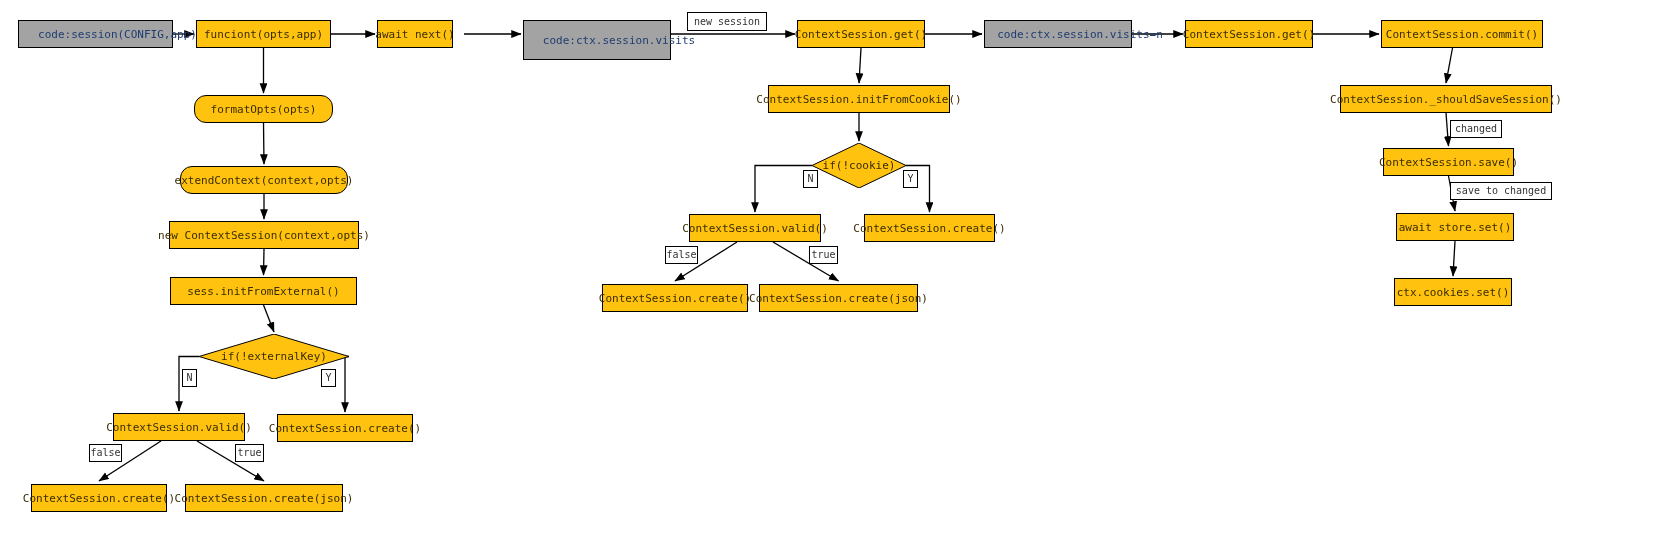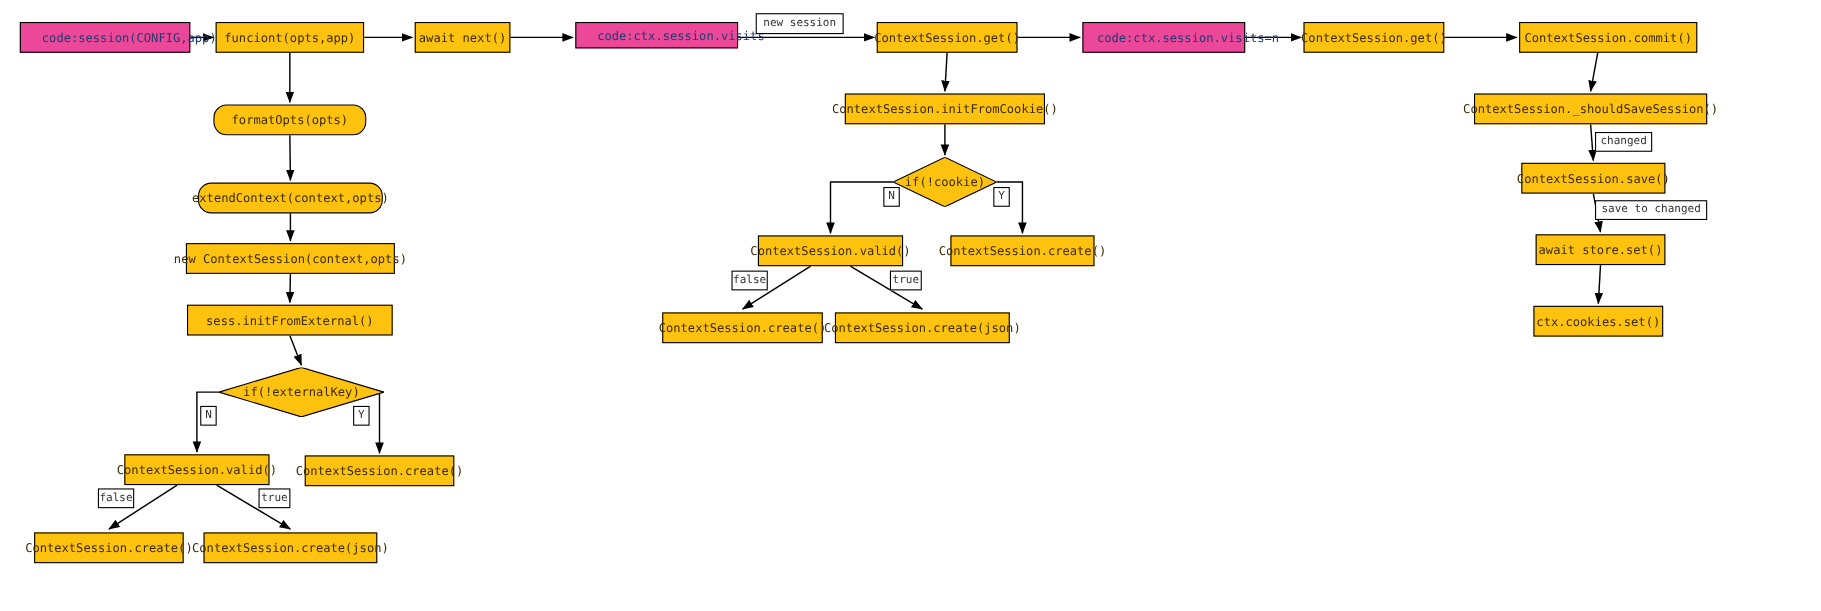--- a/index.html
+++ b/index.html
@@ -34,21 +34,21 @@
     line-height: 1;
     white-space: nowrap;
     letter-spacing: 0px;
     z-index: 2;
   }
   .node.proc {
     background: #FFC20E;
     color: #3a2c00;
   }
   .node.code {
-    background: #ec4899;
+    background: #a3a3a3;
     color: #1f3c70;
     padding-left: 44px;
   }
   .node.label {
     background: #ffffff;
     color: #333333;
     border: 1px solid #000000;
     font-size: 10px;
     padding: 2px 4px;
   }
@@ -113,22 +113,22 @@
         <path d="M773,242 L838.5,281" marker-end="url(#arrow)"></path>
         <path d="M1452.5,48 L1446,83" marker-end="url(#arrow)"></path>
         <path d="M1446,113 L1448.5,146" marker-end="url(#arrow)"></path>
         <path d="M1448.5,176 L1455,211" marker-end="url(#arrow)"></path>
         <path d="M1455,241 L1453,276" marker-end="url(#arrow)"></path>
       </g>
   </svg>
   <div id="node-layer">
       <div class="node code" style="left: 18px; top: 20px; width: 155px; height: 28px;">code:session(CONFIG,app)</div>
       <div class="node proc" style="left: 196px; top: 20px; width: 135px; height: 28px;">funciont(opts,app)</div>
-      <div class="node proc" style="left: 377px; top: 20px; width: 87px; height: 28px;">await next()</div>
-      <div class="node code" style="left: 523px; top: 20px; width: 148px; height: 24px;">code:ctx.session.visits</div>
+      <div class="node proc" style="left: 377px; top: 20px; width: 76px; height: 28px;">await next()</div>
+      <div class="node code" style="left: 523px; top: 20px; width: 148px; height: 40px;">code:ctx.session.visits</div>
       <div class="node proc" style="left: 797px; top: 20px; width: 128px; height: 28px;">ContextSession.get()</div>
       <div class="node code" style="left: 984px; top: 20px; width: 148px; height: 28px;">code:ctx.session.visits=n</div>
       <div class="node proc" style="left: 1185px; top: 20px; width: 128px; height: 28px;">ContextSession.get()</div>
       <div class="node proc" style="left: 1381px; top: 20px; width: 162px; height: 28px;">ContextSession.commit()</div>
       <div class="node proc" style="left: 194px; top: 95px; width: 139px; height: 28px; border-radius: 12px;">formatOpts(opts)</div>
       <div class="node proc" style="left: 180px; top: 166px; width: 168px; height: 28px; border-radius: 12px;">extendContext(context,opts)</div>
       <div class="node proc" style="left: 169px; top: 221px; width: 190px; height: 28px;">new ContextSession(context,opts)</div>
       <div class="node proc" style="left: 170px; top: 277px; width: 187px; height: 28px;">sess.initFromExternal()</div>
       <div class="diamond" style="left: 199px; top: 334px; width: 150px; height: 45px;">
         <svg class="dshape" viewBox="0 0 150 45">

